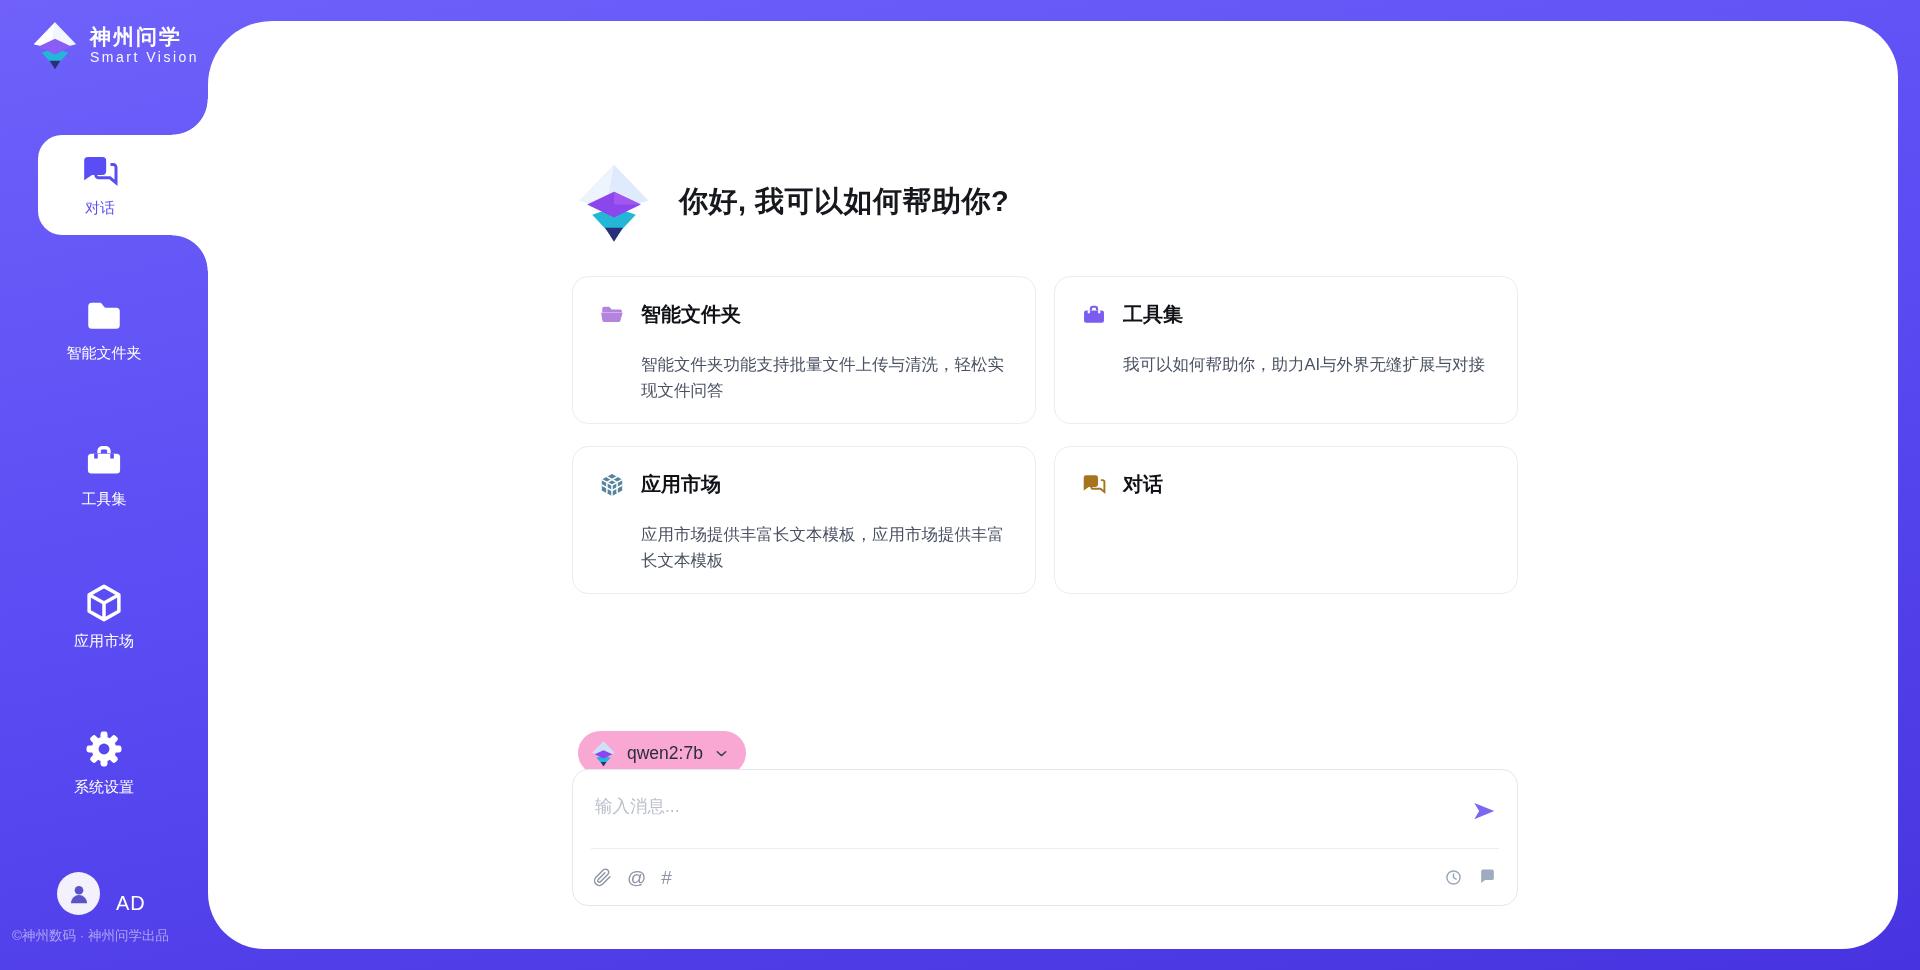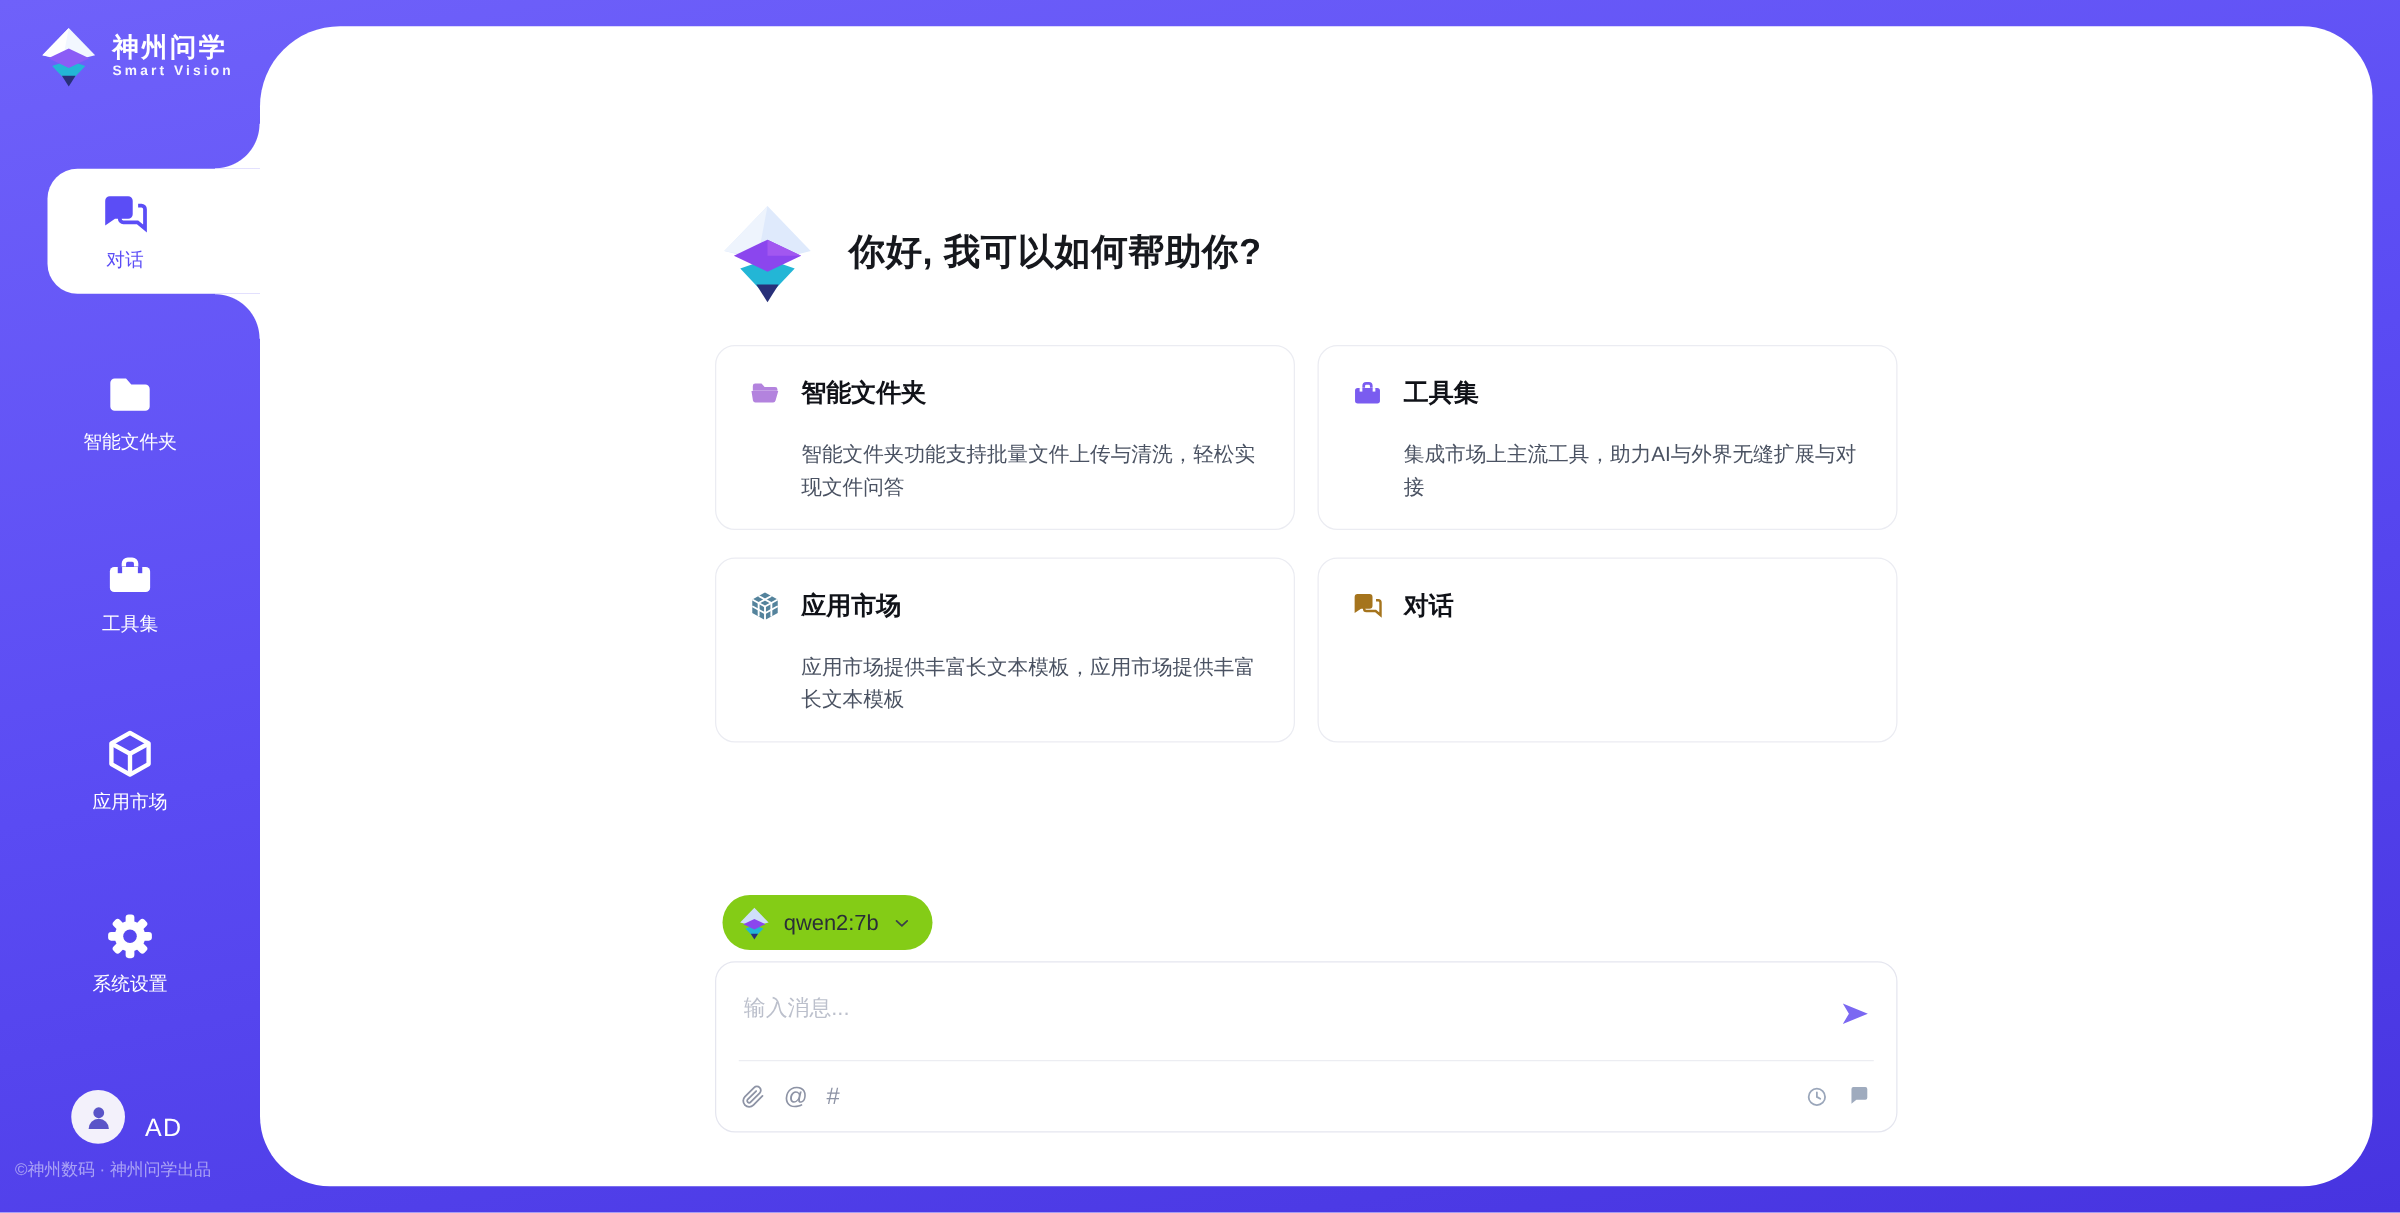--- a/index.html
+++ b/index.html
@@ -15,21 +15,21 @@
     position:absolute; left:208px; top:21px; right:22px; bottom:21px;
     background:#ffffff; border-radius:64px 56px 56px 56px;padding-left:12px;
   }
 
   
   .sidebar { position:absolute; left:0; top:0; width:208px; height:970px; }
   .brand { position:absolute; left:30px; top:20px; display:flex; align-items:center; gap:10px; }
   .brand svg { width:50px; height:50px; }
   .brand-text { color:#fff; line-height:1.15; }
   .brand-name { font-size:21px; font-weight:700; letter-spacing:2px; }
-  .brand-sub  { font-size:11px; letter-spacing:2.5px; opacity:.95;font-weight:bold; }
+  .brand-sub  { font-size:14px; letter-spacing:2.5px; opacity:.95; }
 
   .nav-tab {
     position:absolute; left:38px; top:135px; width:170px; height:100px;
     background:#fff; border-radius:24px 0 0 24px; cursor:pointer;
   }
   .nav-tab::before, .nav-tab::after {
     content:""; position:absolute; right:0; width:36px; height:36px;
   }
   .nav-tab::before { top:-36px;  background:radial-gradient(circle 36px at 0 0,    rgba(0,0,0,0) 35.2px, #fff 36px); }
   .nav-tab::after  { bottom:-36px; background:radial-gradient(circle 36px at 0 100%, rgba(0,0,0,0) 35.2px, #fff 36px); }
@@ -74,22 +74,22 @@
     background:#fff; border:1px solid #ebecf2; border-radius:16px;
     min-height:128px; padding:24px 24px 20px 26px; cursor:pointer;
   }
   .card-head { display:flex; align-items:center; gap:16px; }
   .card-head svg { width:26px; height:26px; flex:0 0 auto; }
   .card-title { font-size:20px; font-weight:700; color:#101218; }
   .card-desc { margin-top:24px; margin-left:42px; font-size:16.5px; color:#4a5262; line-height:1.55; }
 
   
   .model-pill {
-    position:absolute; left:370px; top:695px; height:44px;
-    background:#84cc16; border-radius:22px; display:flex; align-items:center;
+    position:absolute; left:370px; top:710px; height:44px;
+    background:#f9a8d4; border-radius:22px; display:flex; align-items:center;
     gap:10px; padding:0 16px 0 12px; cursor:pointer;
   }
   .model-pill svg.logo { width:27px; height:27px; }
   .model-name { font-size:17.5px; color:#2a2e37; }
   .model-pill svg.chev { width:17px; height:17px; }
 
   .input-card {
     position:absolute; left:364px; top:748px; width:946px; height:137px;
     background:#fff; border:1px solid #e5e6ef; border-radius:16px;
   }
@@ -145,21 +145,21 @@
     <div class="card">
       <div class="card-head">
         <svg viewBox="0 0 24 24">
           <path d="M9.2 7.5 V6.2 a1.8 1.8 0 0 1 1.8-1.8 h2 a1.8 1.8 0 0 1 1.8 1.8 v1.3" fill="none" stroke="#7a5cf0" stroke-width="2"></path>
           <rect x="2.8" y="7.8" width="18.4" height="11.4" rx="2" fill="#7a5cf0"></rect>
           <rect x="6.2" y="7.8" width="2" height="2.6" fill="#ffffff"></rect>
           <rect x="15.8" y="7.8" width="2" height="2.6" fill="#ffffff"></rect>
         </svg>
         <div class="card-title">工具集</div>
       </div>
-      <div class="card-desc">集成市场上主流工具，助力AI与外界无缝扩展与对接</div>
+      <div class="card-desc">我可以如何帮助你，助力AI与外界无缝扩展与对接</div>
     </div>
 
     <div class="card">
       <div class="card-head">
         <svg viewBox="0 0 24 24">
           <path d="M12 1.8 L21.4 7 V17 L12 22.2 2.6 17 V7 Z" fill="#54839c"></path>
           <g stroke="#ffffff" stroke-width="1.4" fill="none">
             <path d="M2.6 7 L12 12.2 21.4 7"></path>
             <path d="M12 12.2 V22.2"></path>
             <path d="M7.3 4.4 L16.7 9.6 M16.7 4.4 L7.3 9.6"></path>

